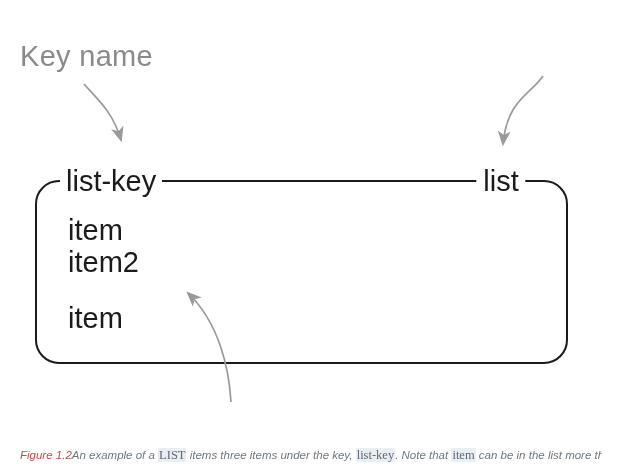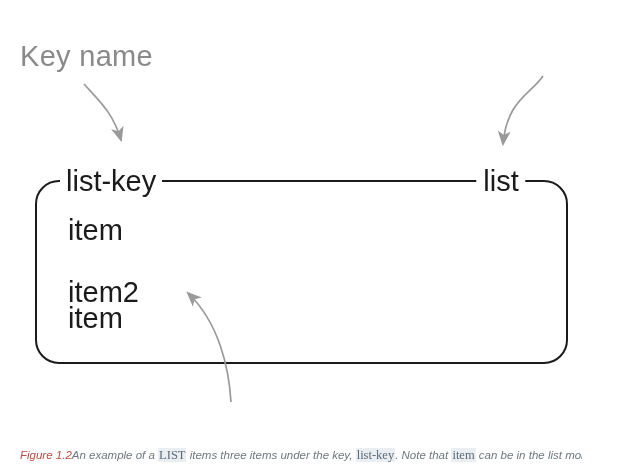--- a/index.html
+++ b/index.html
@@ -7,20 +7,21 @@
     width: 640px; height: 471px;
     background: #ffffff;
     font-family: "Liberation Sans", sans-serif;
     overflow: hidden;
   }
   .canvas {
     position: relative;
     width: 582px; height: 471px;
     background: #ffffff;
     overflow: hidden;
+    padding-left: 20px;
   }
   .layer-svg {
     position: absolute; left: 0; top: 0; z-index: 1;
   }
   .gray-label {
     position: absolute;
     z-index: 2;
     color: #8a8a8a;
     font-size: 29px;
     font-weight: 400;
@@ -48,21 +49,21 @@
     left: 501px; top: 181px;
     transform: translate(-50%, -50%);
     background: #ffffff;
     padding: 0 7px;
   }
   .item-row {
     left: 68px;
     transform: translateY(-50%);
   }
   .item-0 { top: 230px; }
-  .item-1 { top: 292px; }
+  .item-1 { top: 262px; }
   .item-2 { top: 318px; }
 
   .caption {
     position: absolute;
     z-index: 2;
     left: 20px; top: 448px;
     width: 618px;
     font-size: 11.5px;
     font-style: italic;
     color: #6e7880;

